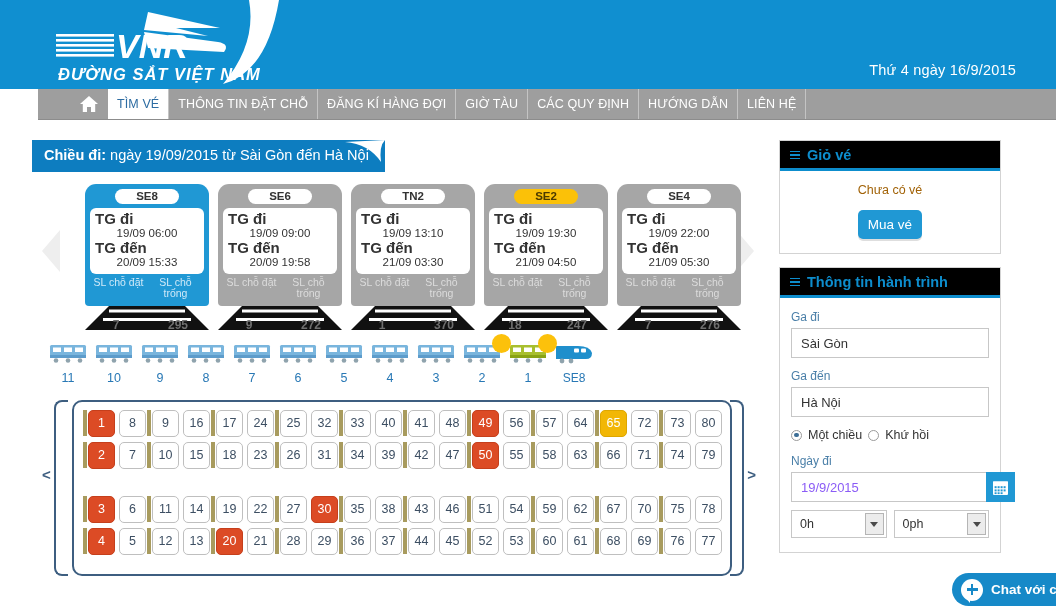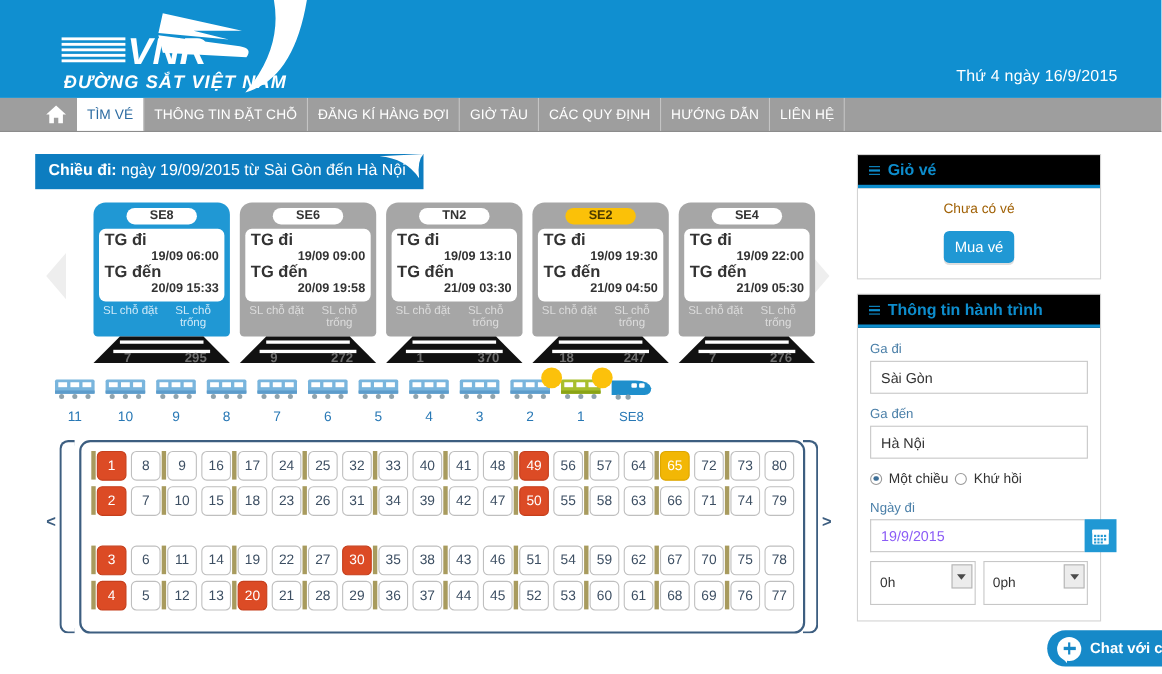--- a/index.html
+++ b/index.html
@@ -41,20 +41,21 @@
   }
 
   
   .navbar {
     height: 31px;
     background: #9e9e9e;
     display: flex;
     align-items: stretch;
     padding-left: 32px;
     border-bottom: 1px solid #8c8c8c;
+    margin-left: 38px;
   }
   .nav-home {
     width: 38px;
     display: flex; align-items: center; justify-content: center;
     cursor: pointer;
   }
   .nav-item {
     display: flex; align-items: center;
     padding: 0 9px;
     color: #ffffff;
@@ -169,23 +170,22 @@
   }
   .tlabel {
     font-size: 15px;
     font-weight: bold;
     color: #333333;
     line-height: 14px;
   }
   .tval {
     font-size: 11.5px;
     color: #333333;
-    text-align: right;
+    text-align: center;
     line-height: 15px;
-    font-weight: bold;
   }
   .slrow {
     display: flex;
     margin-top: 3px;
     font-size: 10.5px;
     color: #dcdcdc;
     line-height: 11px;
   }
   .slcell { flex: 1; text-align: center; padding: 0 2px; }
   .tcard.selected .slrow { color: #cfe9f8; }
@@ -422,21 +422,21 @@
   .cal-btn {
     width: 34px; height: 30px;
     background: #2098d4;
     border: none;
     display: flex; align-items: center; justify-content: center;
     cursor: pointer;
   }
   .time-row { display: flex; gap: 7px; }
   .sel {
     flex: 1;
-    height: 40px;
+    height: 28px;
     border: 1px solid #c7c7c7;
     background: #ffffff;
     display: flex; align-items: center;
     padding-left: 8px;
     font-size: 12.5px;
     color: #333333;
     position: relative;
     cursor: pointer;
   }
   .sel .arrowbox {

